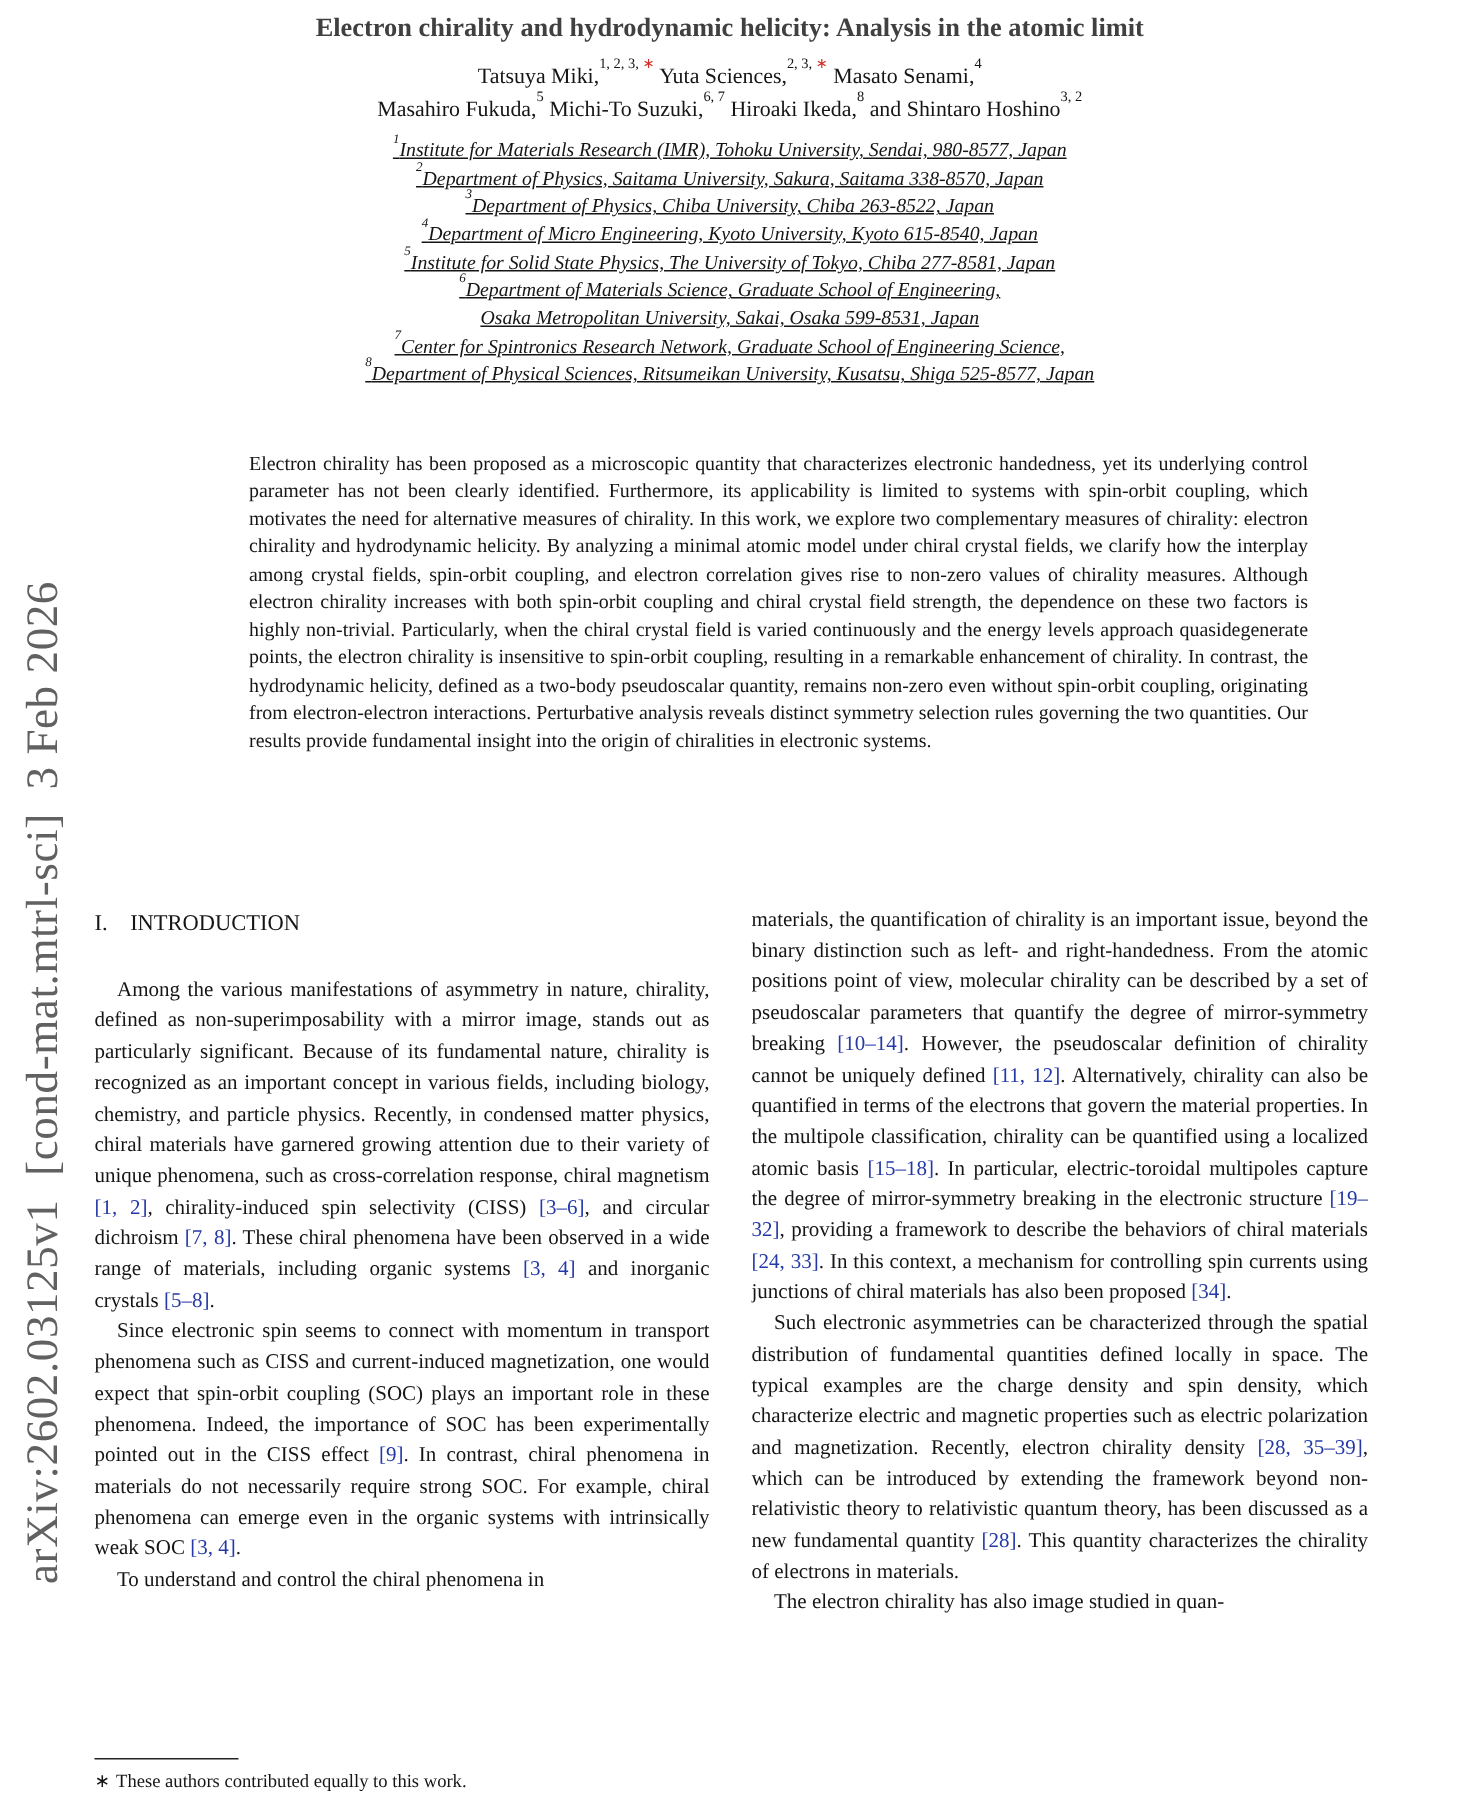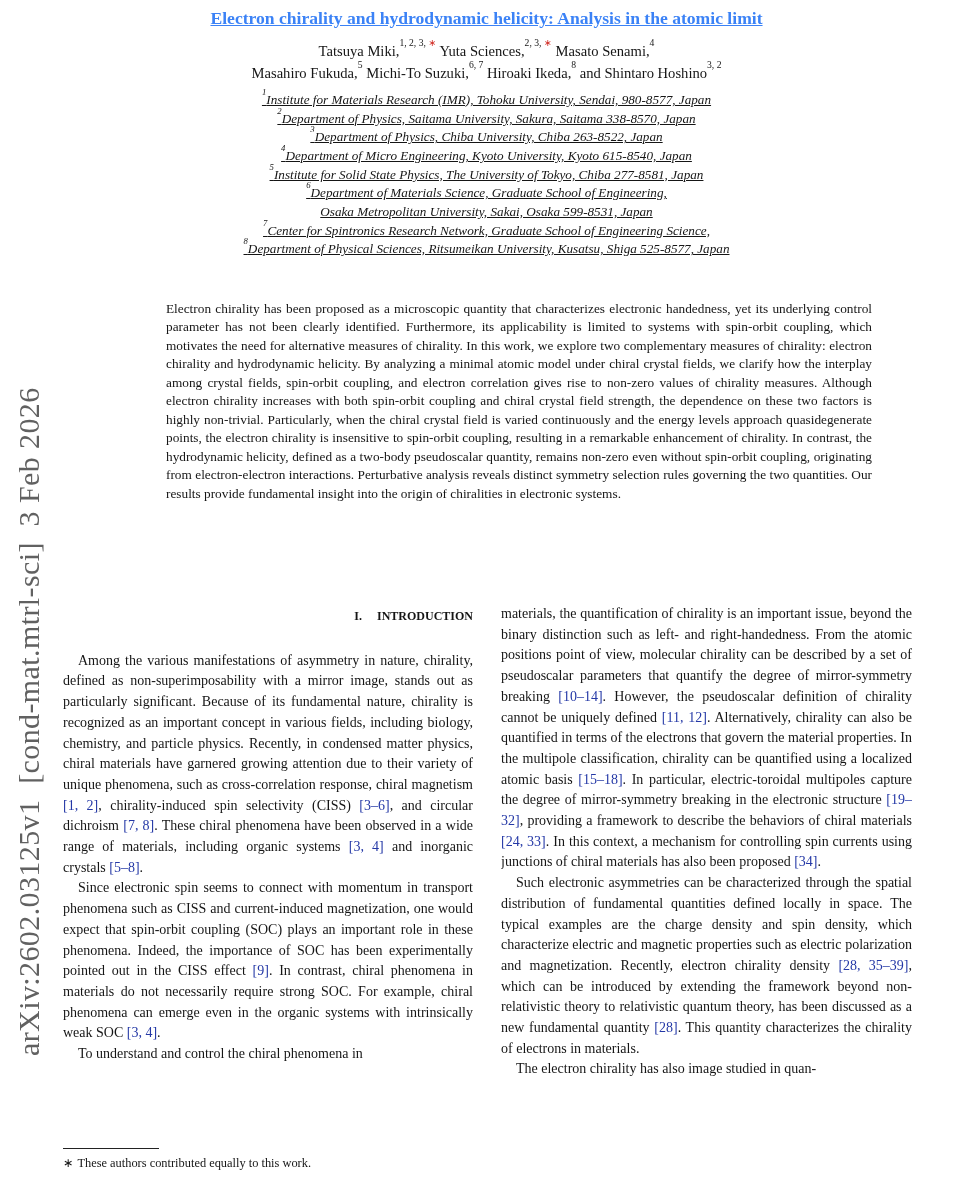--- a/index.html
+++ b/index.html
@@ -24,21 +24,21 @@
     color: #616161;
     letter-spacing: 0.4px;
   }
   .header {
     position: absolute;
     top: 8px;
     left: 60px;
     width: 853px;
     text-align: center;
   }
-  .title { margin: 0 0 12px 0; font-size: 17.6px; font-weight: bold; color: #3b82f6; text-decoration: underline; }
+  .title { margin: 0 0 12px 0; font-size: 17.6px; font-weight: bold; color: #404040; }
   .authors { font-size: 14.6px; line-height: 21.5px; }
   .affiliations { margin-top: 7px; font-size: 13.2px; line-height: 18.65px; font-style: italic; text-decoration: underline; }
   sup { font-size: 0.66em; line-height: 0; position: relative; top: -0.42em; }
   .star { color: var(--star-color, #d22d26); }
   .abstract {
     position: absolute;
     top: 300px;
     left: 166px;
     width: 706px;
     text-align: justify;
@@ -47,29 +47,29 @@
   }
   .col {
     position: absolute;
     top: 604px;
     text-align: justify;
     font-size: 14px;
     line-height: 20.7px;
   }
   .col-left { left: 63px;  width: 410px; height: 566px; overflow: hidden; }
   .col-right{ left: 501px; width: 411px; height: 600px; overflow: hidden; }
-  .sec-heading { margin: 2px 0 24px 0; font-size: 12px; font-weight: bold; text-align: right; }
+  .sec-heading { margin: 2px 0 24px 0; font-size: 15px; font-weight: normal; text-align: left; }
   .sec-title { margin-left: 15px; }
   p.para { margin: 0; }
   p.para.indent { text-indent: 15px; }
   .cite { color: var(--cite-color, #2438a6); }
   .footnote {
     position: absolute;
     left: 63px;
-    top: 1148px;
+    top: 1172px;
     width: 410px;
     background: #fff;
     font-size: 12.4px;
     line-height: 15px;
   }
   .fn-rule { width: 96px; border-top: 1px solid #222; margin-bottom: 7px; }
   .fn-marker { margin-right: 4px; }
 </style>
 </head>
 <body>

